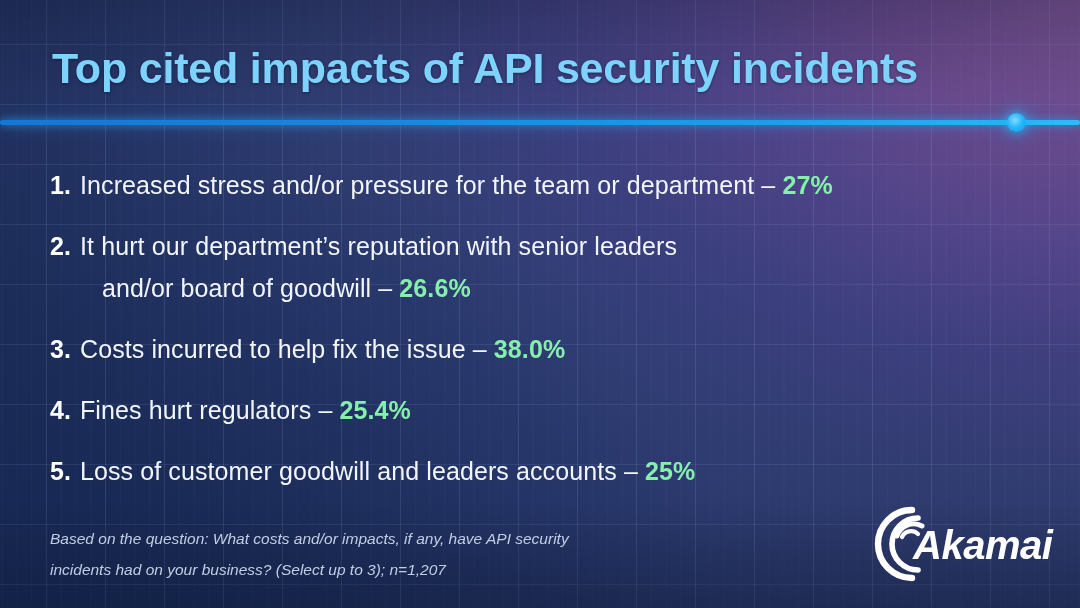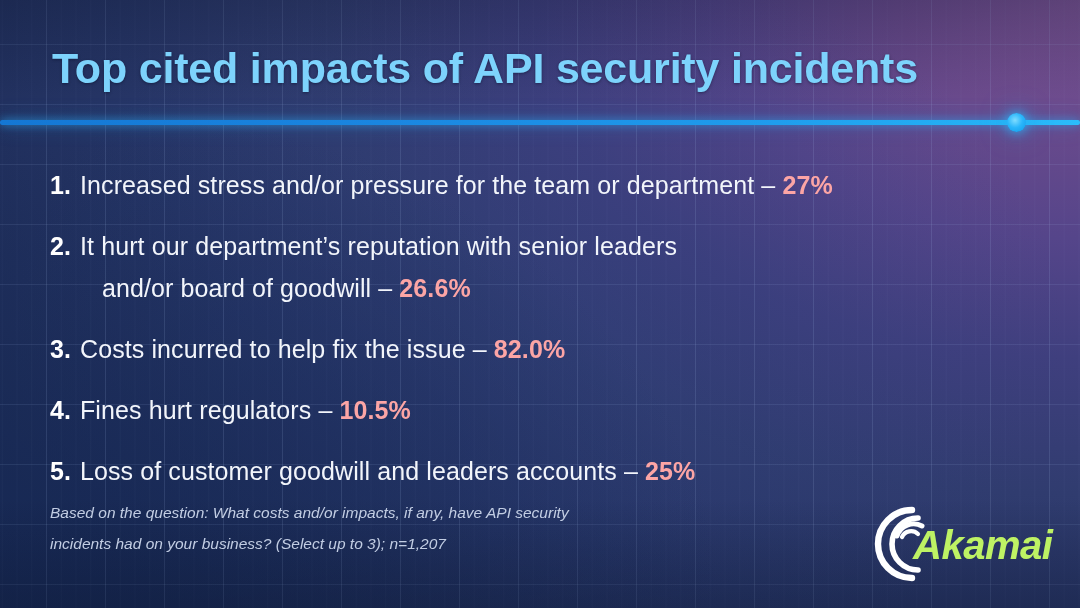--- a/index.html
+++ b/index.html
@@ -129,38 +129,38 @@
     line-height: 34px;
     font-weight: normal;
     letter-spacing: .1px;
   }
   .item .line2 {
     display: block;
     padding-left: 22px;
     margin-top: 8px;
   }
   .pct {
-    color: #fca5a5;
+    color: #86efac;
     font-weight: bold;
     margin-top: 10px;
   }
   .dash { color: #f2f5fb; }
 
   
   .item.i1 { margin-bottom: 27px; }
   .item.i2 { margin-bottom: 27px; }
   .item.i3 { margin-bottom: 27px; }
   .item.i4 { margin-bottom: 27px; }
   .item.i5 { margin-bottom: 0; }
 
   
   .footnote {
     position: absolute;
     left: 50px;
-    top: 497px;
+    top: 523px;
     width: 740px;
     font-size: 15.5px;
     font-style: italic;
     line-height: 31px;
     color: #c2cde3;
   }
 
   
   .logo {
     position: absolute;
@@ -170,21 +170,21 @@
     height: 80px;
   }
   .logo svg { display: block; }
   .logo .wordmark {
     position: absolute;
     left: 47px;
     top: 20px;
     font-size: 40px;
     font-weight: bold;
     font-style: italic;
-    color: #bef264;
+    color: #ffffff;
     letter-spacing: -0.5px;
     line-height: 44px;
   }
 </style>
 </head>
 <body>
 
 <div id="slide">
 
   <div class="bg-base"></div>
@@ -205,26 +205,26 @@
       <span class="body"><span>Increased stress and/or pressure for the team or department</span><span class="dash"> – </span><span class="pct">27%</span></span>
     </div>
 
     <div class="item i2">
       <span class="num">2.</span>
       <span class="body"><span>It hurt our department’s reputation with senior leaders</span><span class="line2"><span>and/or board of goodwill</span><span class="dash"> – </span><span class="pct">26.6%</span></span></span>
     </div>
 
     <div class="item i3">
       <span class="num">3.</span>
-      <span class="body"><span>Costs incurred to help fix the issue</span><span class="dash"> – </span><span class="pct">82.0%</span></span>
+      <span class="body"><span>Costs incurred to help fix the issue</span><span class="dash"> – </span><span class="pct">38.0%</span></span>
     </div>
 
     <div class="item i4">
       <span class="num">4.</span>
-      <span class="body"><span>Fines hurt regulators</span><span class="dash"> – </span><span class="pct">10.5%</span></span>
+      <span class="body"><span>Fines hurt regulators</span><span class="dash"> – </span><span class="pct">25.4%</span></span>
     </div>
 
     <div class="item i5">
       <span class="num">5.</span>
       <span class="body"><span>Loss of customer goodwill and leaders accounts</span><span class="dash"> – </span><span class="pct">25%</span></span>
     </div>
 
   </div>
 
   <div class="footnote">

